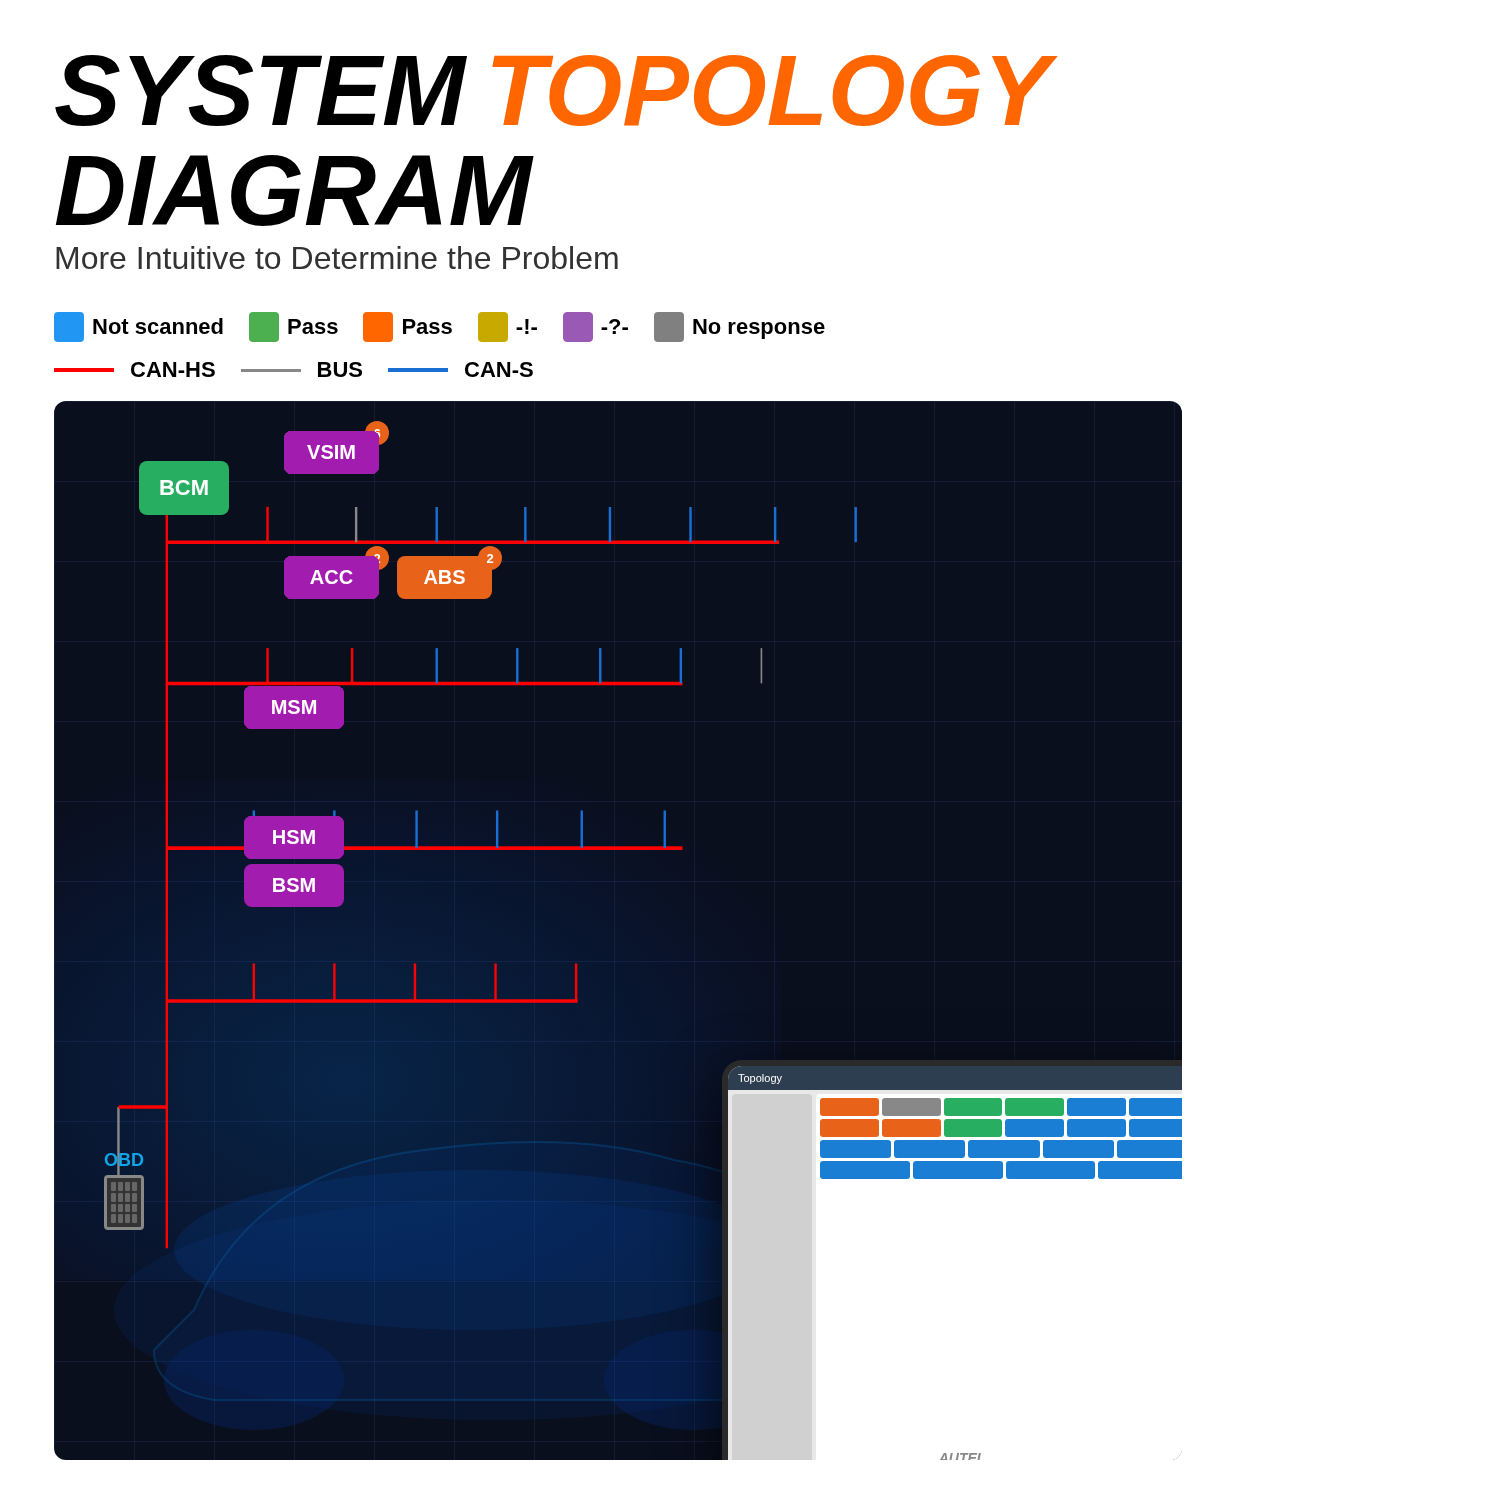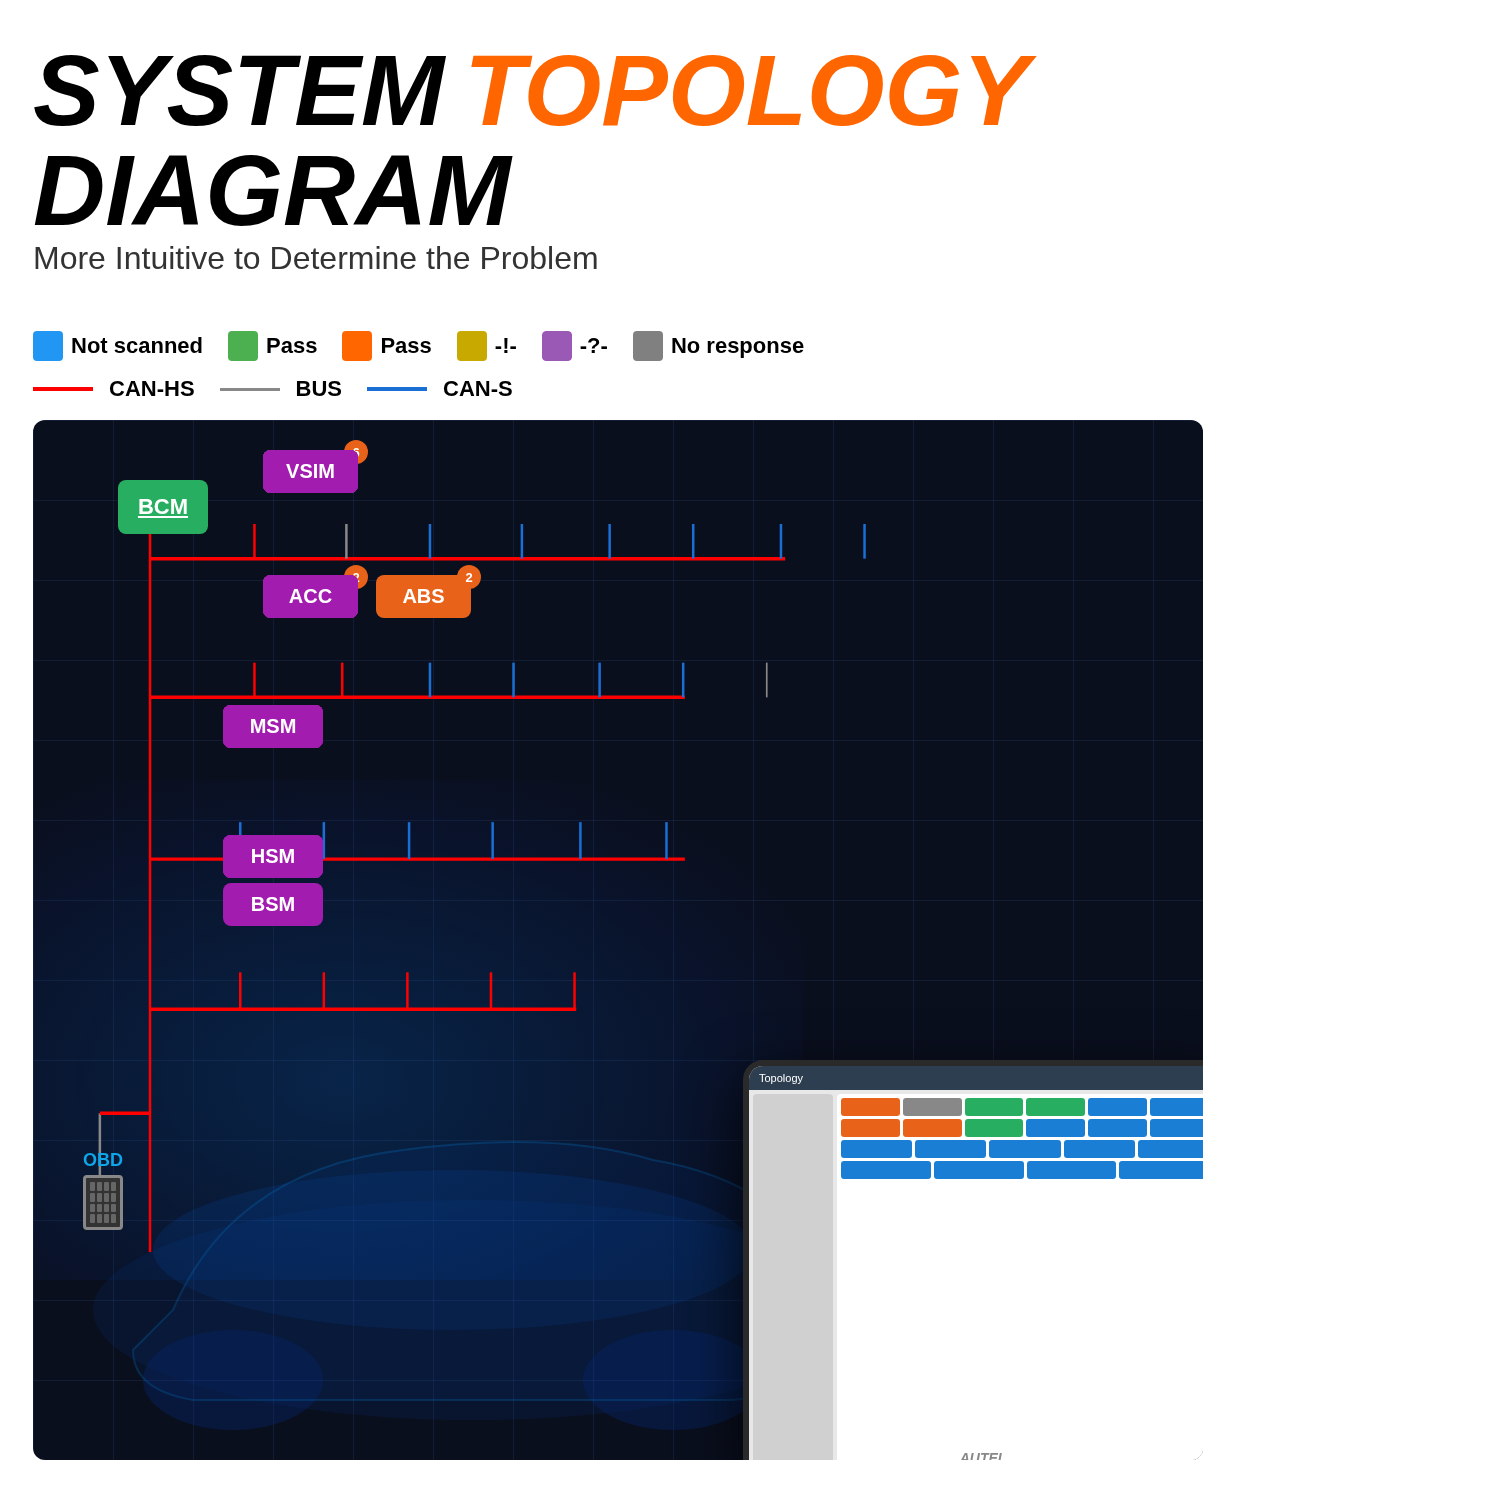--- a/index.html
+++ b/index.html
@@ -8,21 +8,21 @@
       height: 1500px;
       background: #fff;
       font-family: Arial, sans-serif;
       overflow: hidden;
     }
 
     .page-wrapper {
       width: 1236px;
       height: 1500px;
       background: #fff;
-      padding: 40px 33px;
+      padding: 40px 54px;
       display: flex;
       flex-direction: column;
     }
 
     
     .title-section {
       margin-bottom: 20px;
     }
 
     .title-line1 {
@@ -66,21 +66,20 @@
       margin: 15px 0;
       flex-wrap: wrap;
     }
 
     .legend-item {
       display: flex;
       align-items: center;
       gap: 8px;
       font-size: 22px;
       font-weight: bold;
-      margin-top: 19px;
     }
 
     .legend-box {
       width: 30px;
       height: 30px;
       border-radius: 4px;
     }
 
     .legend-box.blue { background: #2196F3; }
     .legend-box.green { background: #4CAF50; }
@@ -167,21 +166,21 @@
       font-weight: bold;
       color: #fff;
       padding: 10px 14px;
       min-width: 90px;
       text-align: center;
       cursor: pointer;
       user-select: none;
     }
 
     .module.blue { background: #a21caf; }
-    .module.green { background: #27ae60; text-decoration: underline; }
+    .module.green { background: #27ae60; }
     .module.orange { background: #e8621a; }
     .module.gray-mod { background: #6e6e6e; }
 
     .badge {
       position: absolute;
       top: -10px;
       right: -10px;
       width: 24px;
       height: 24px;
       border-radius: 50%;

